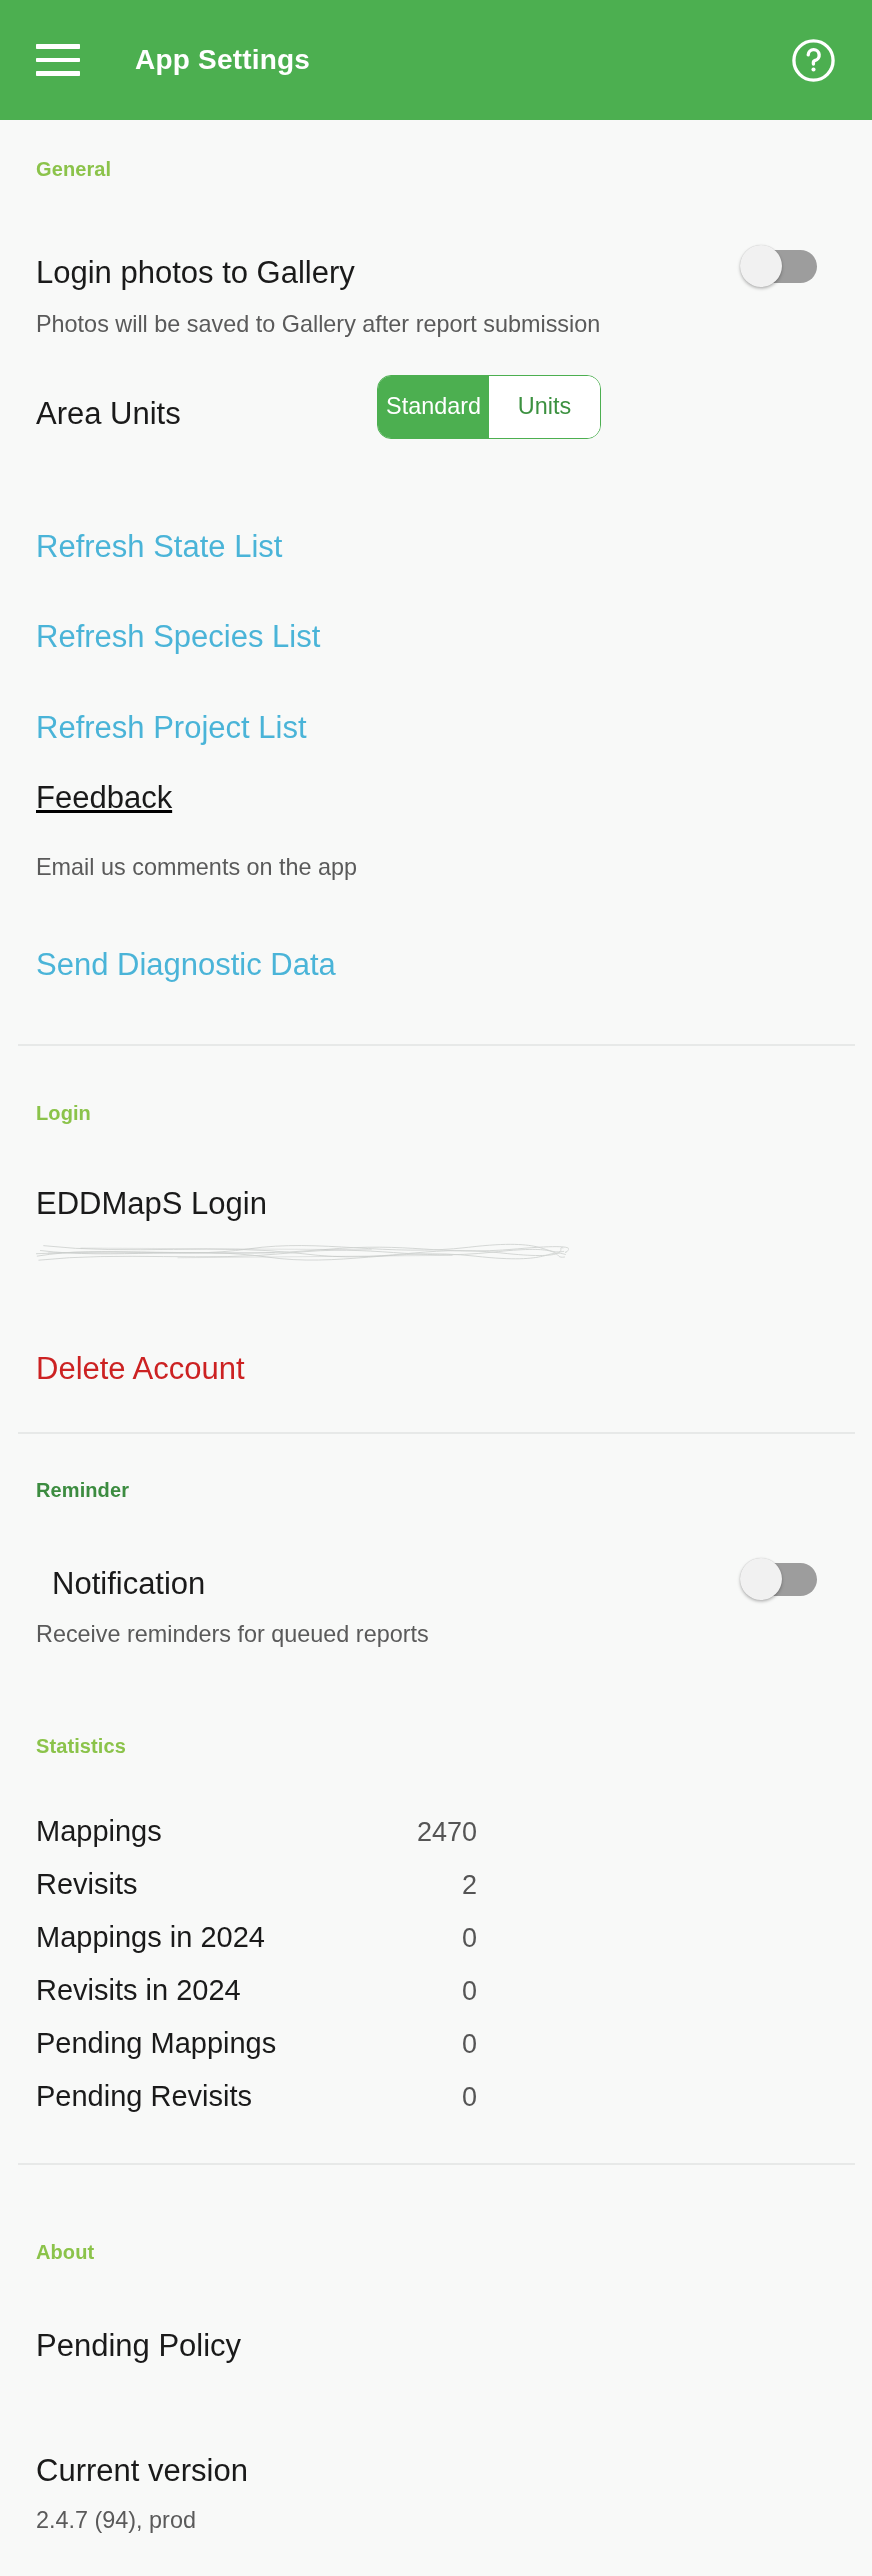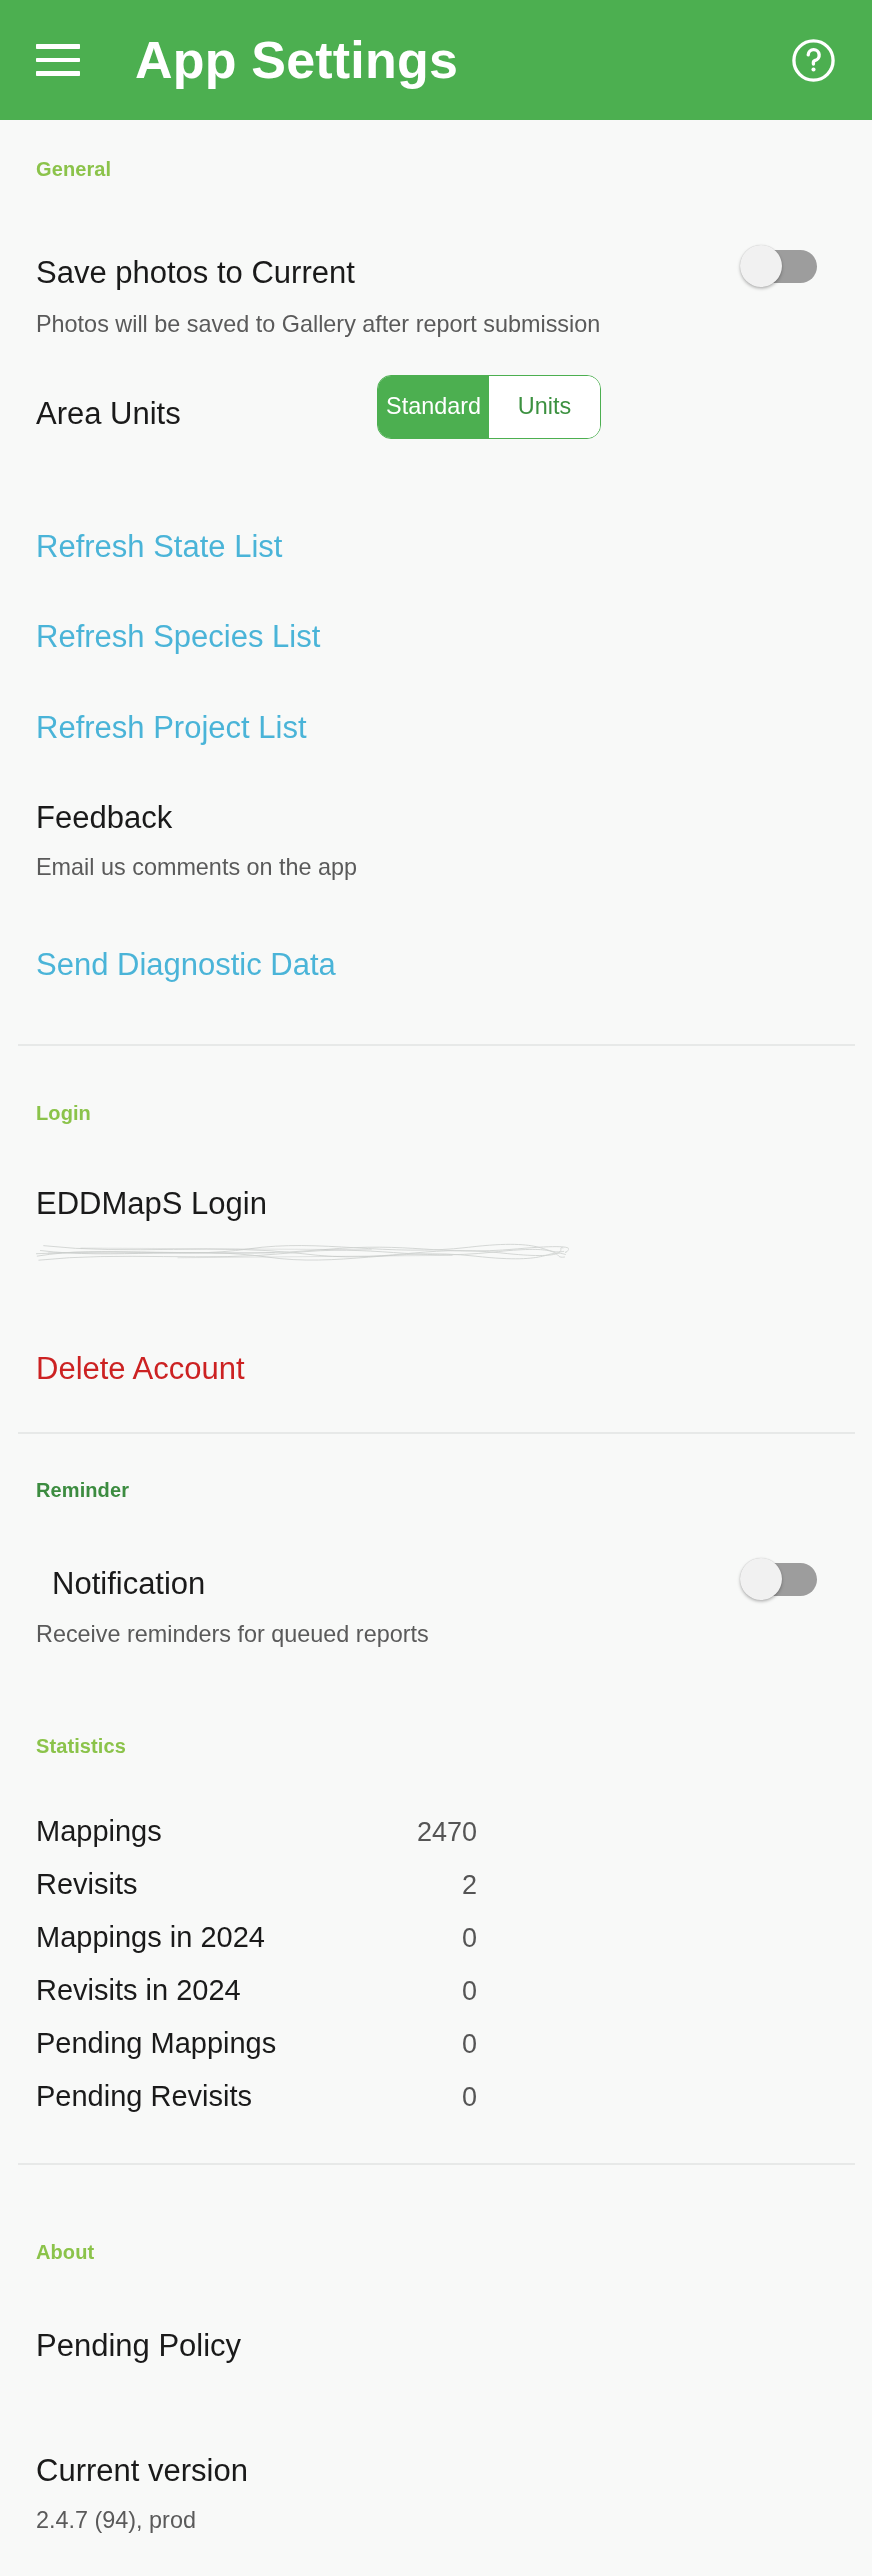--- a/index.html
+++ b/index.html
@@ -41,21 +41,21 @@
   .hamburger span {
     display: block;
     height: 4.8px;
     width: 100%;
     background: #ffffff;
     border-radius: 0.8px;
   }
   .appbar-title {
     margin-left: 55px;
     color: #ffffff;
-    font-size: 52px;
+    font-size: 28px;
     font-weight: 700;
     letter-spacing: 0.2px;
     line-height: 1;
     white-space: nowrap;
   }
   .appbar-spacer { flex: 1 1 auto; }
   .help-icon {
     width: 47px;
     height: 47px;
     flex: 0 0 auto;
@@ -212,21 +212,21 @@
       <path d="M9.3 9.1a2.8 2.8 0 1 1 3.4 2.9c-.55.15-.75.55-.75 1.05v.75" fill="none" stroke="#ffffff" stroke-width="1.7" stroke-linecap="round"></path>
       <circle cx="12" cy="16.6" r="1.05" fill="#ffffff"></circle>
     </svg>
   </div>
 
   <div class="abs" style="left:0; top:158px;">
     <div class="section-header">General</div>
   </div>
 
   <div class="abs" style="left:36px; top:255px;">
-    <div class="primary-text">Save photos to Current</div>
+    <div class="primary-text">Login photos to Gallery</div>
   </div>
   <div class="abs" style="left:36px; top:310px;">
     <div class="secondary-text">Photos will be saved to Gallery after report submission</div>
   </div>
   <div class="toggle" style="left:740px; top:245px;">
     <div class="track"></div>
     <div class="knob"></div>
   </div>
 
   <div class="abs" style="left:36px; top:396px;">
@@ -240,21 +240,21 @@
   <div class="abs" style="left:36px; top:529px;">
     <div class="link-text">Refresh State List</div>
   </div>
   <div class="abs" style="left:36px; top:710px;">
     <div class="link-text">Refresh Project List</div>
   </div>
   <div class="abs" style="left:36px; top:619px;">
     <div class="link-text">Refresh Species List</div>
   </div>
 
-  <div class="abs" style="left:36px; top:800px;">
+  <div class="abs" style="left:36px; top:780px;text-decoration:underline;">
     <div class="primary-text">Feedback</div>
   </div>
   <div class="abs" style="left:36px; top:853px;">
     <div class="secondary-text">Email us comments on the app</div>
   </div>
 
   <div class="abs" style="left:36px; top:947px;">
     <div class="link-text">Send Diagnostic Data</div>
   </div>
 

